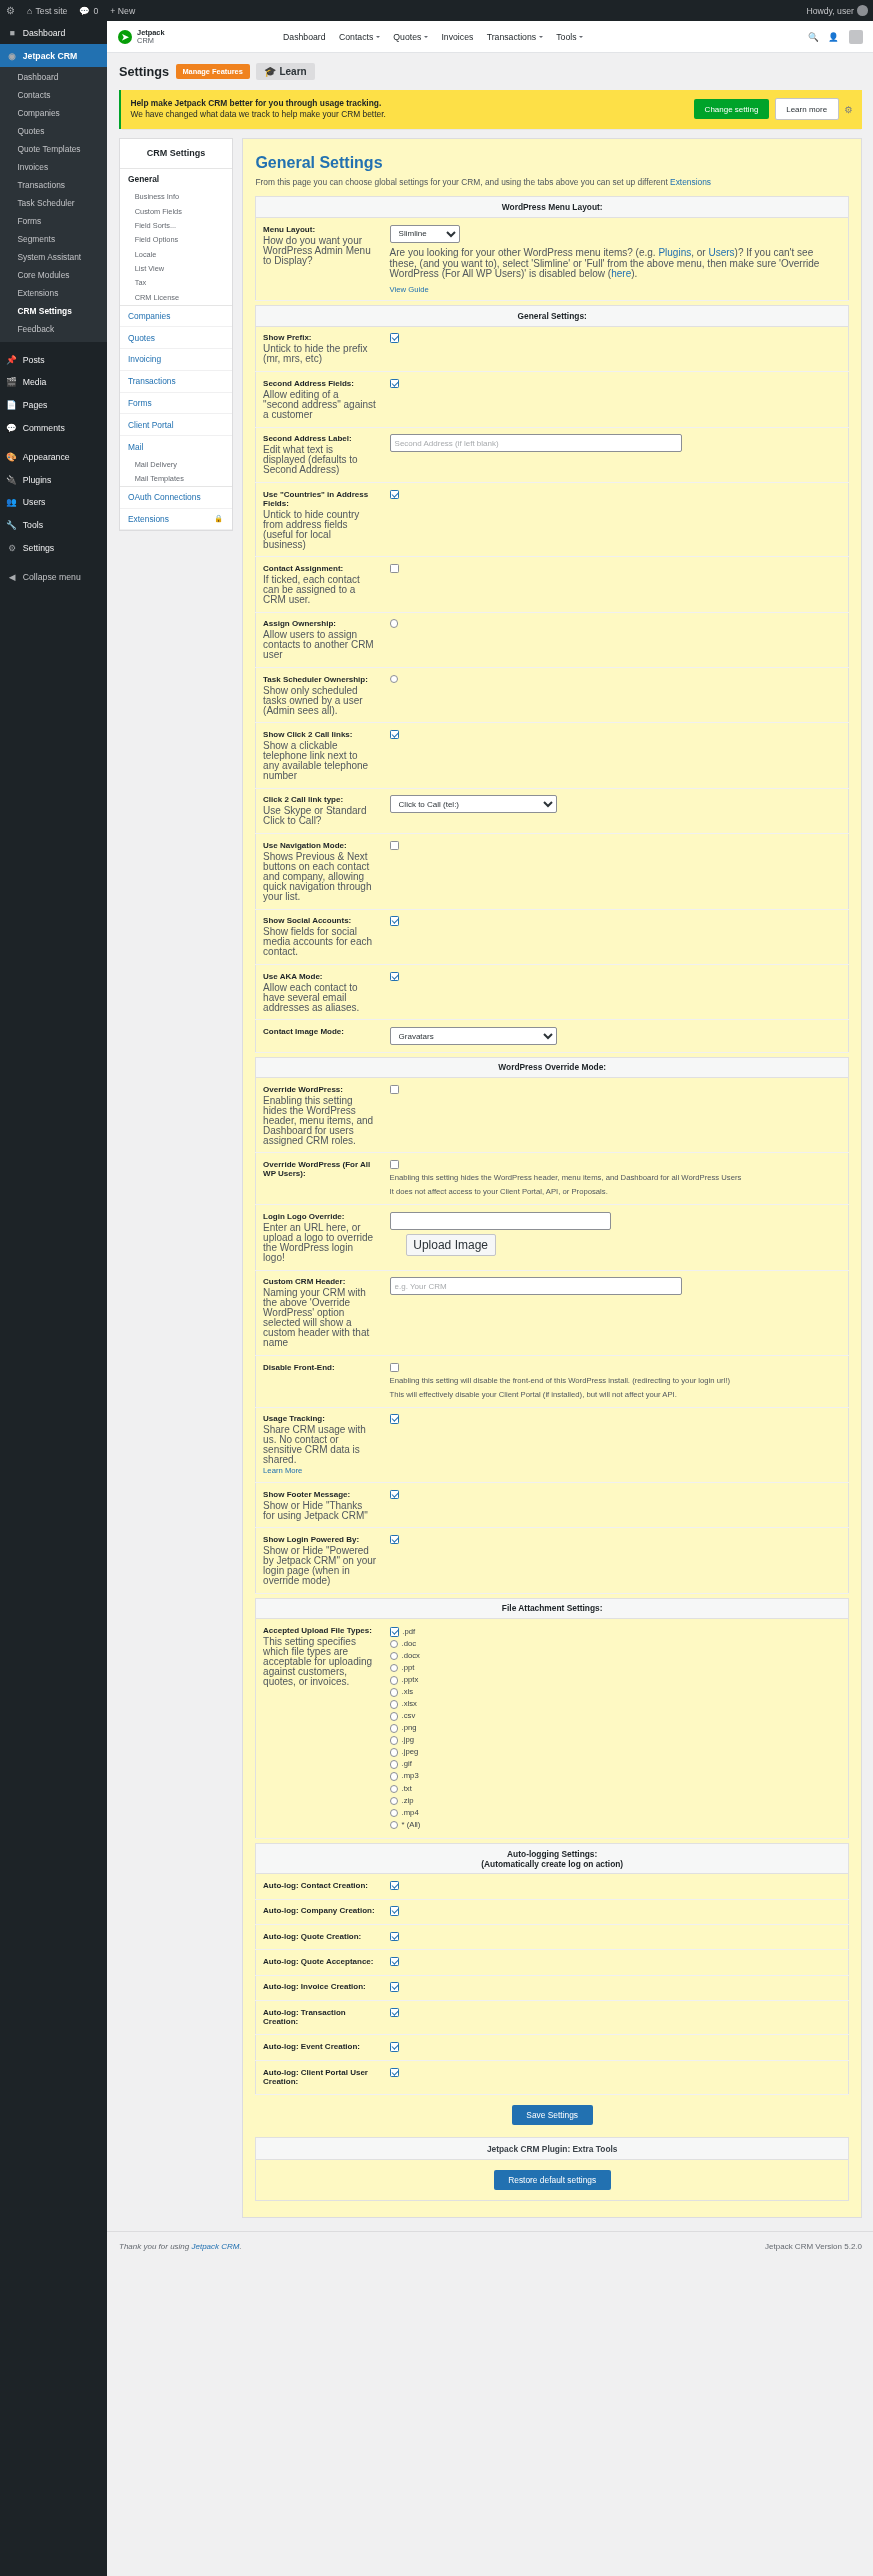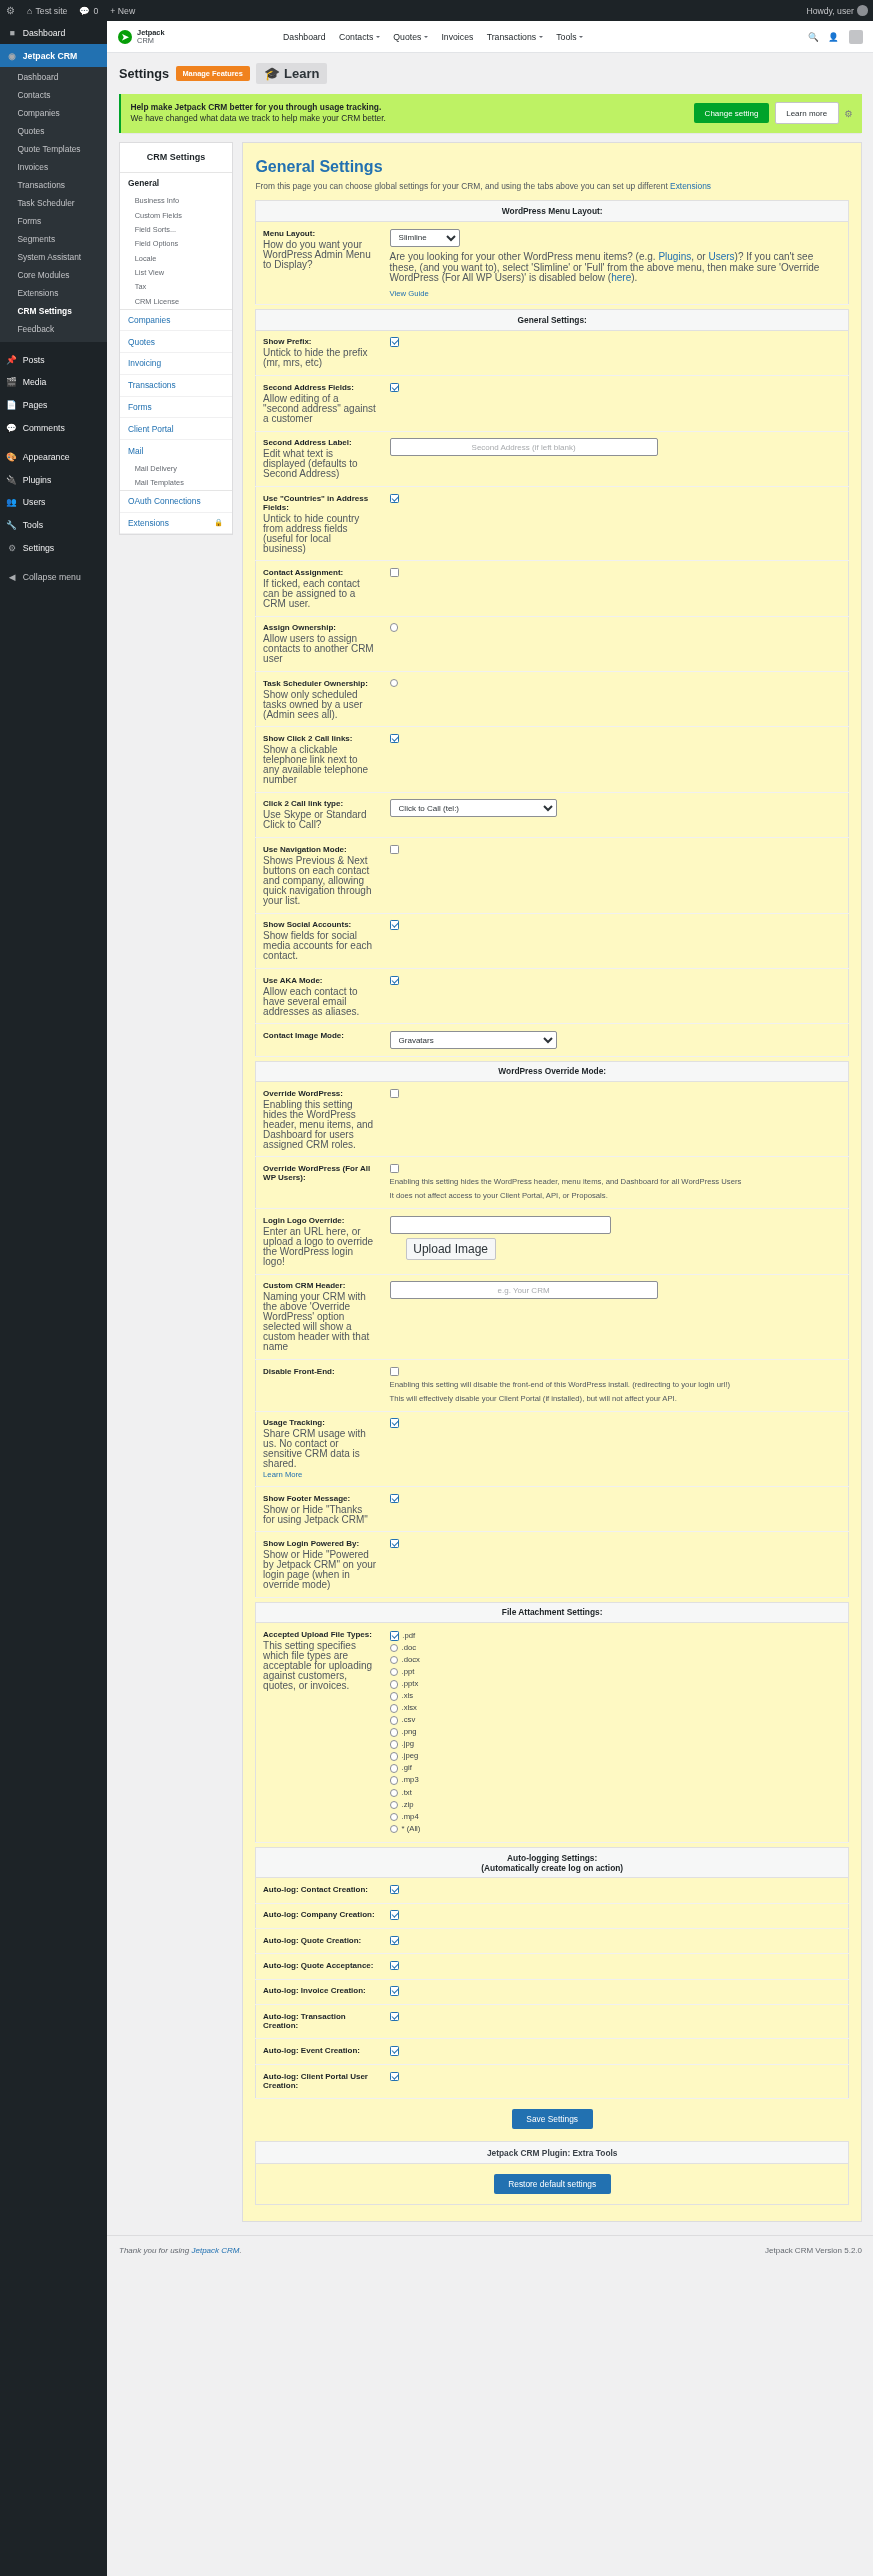--- a/index.html
+++ b/index.html
@@ -89,27 +89,27 @@
   .caret { width:0;height:0;border-left:2.7px solid transparent;border-right:2.7px solid transparent;border-top:2.7px solid #646970; display:inline-block;}
 
   
   .settings-bar { display:flex; align-items:center; gap:6.7px; padding: 9.4px 12px 5.4px 12px; }
   .settings-bar h1 { font-size:12.7px; font-weight:600; margin:0; color:#1d2327; }
   .btn-orange {
     background:#f0821e; color:#fff; font-size:7.4px; font-weight:700;
     border:none; border-radius:2px; padding: 3.3px 6.7px; cursor:pointer;
   }
   .btn-grey {
-    background:#dcdcde; color:#2c3338; font-size:13px; font-weight:700;
+    background:#dcdcde; color:#2c3338; font-size:10px; font-weight:700;
     border:none; border-radius:2px; padding: 3.3px 8px; cursor:pointer;
   }
 
   
   .notice {
-    background:#bef264; border-left:2.7px solid #00a32a;
+    background:#fde047; border-left:2.7px solid #00a32a;
     margin: 4px 12px 9.4px 12px; padding: 8px 9.4px;
     display:flex; align-items:center; gap:19px;
     box-shadow: 0 0.7px 0.7px rgba(0,0,0,.04);
     position:relative;
   }
   .notice .n-text { font-size:8.4px; line-height:11.4px; color:#1d2327; }
   .notice .n-text b { font-weight:700; }
   .notice .n-actions { margin-left:auto; display:flex; gap:5.4px; align-items:center; }
   .btn-green {
     background:#00a32a;color:#fff;border:none;border-radius:2px;
@@ -181,21 +181,21 @@
     border:0.7px solid #8c8f94;background:#fff;border-radius:50%;
     -webkit-appearance:none;appearance:none;cursor:pointer;
   }
   select, input[type="text"] {
     font-family:"Liberation Sans", sans-serif;
     font-size:8px; color:#2c3338;
     border:0.7px solid #8c8f94; border-radius:2px;
     padding:2.7px 4px; background:#fff; height:18px;
   }
   select { min-width:70px; background-image:none; }
-  .txt-wide { width: 268px; text-align: center; }
+  .txt-wide { width: 292px; }
   .txt-med { width: 221px; }
   input::placeholder { color:#a7aaad; }
 
   .checklist { line-height: 10.7px; }
   .checklist label { display:flex; align-items:center; gap:3.3px; font-size:7.7px; color:#3c434a; padding:0.7px 0;}
 
   .btn-blue {
     background:#2271b1;color:#fff;border:none;border-radius:2px;
     font-size:8.4px; padding:5.4px 14.7px; cursor:pointer;
   }

